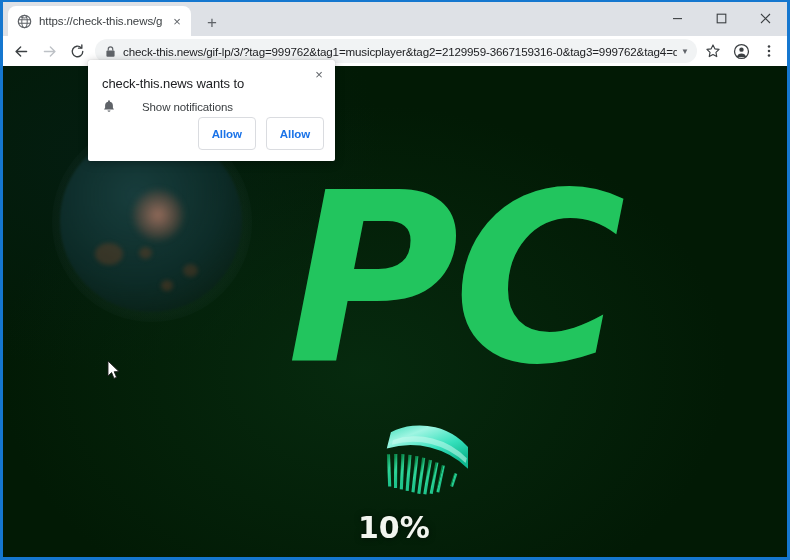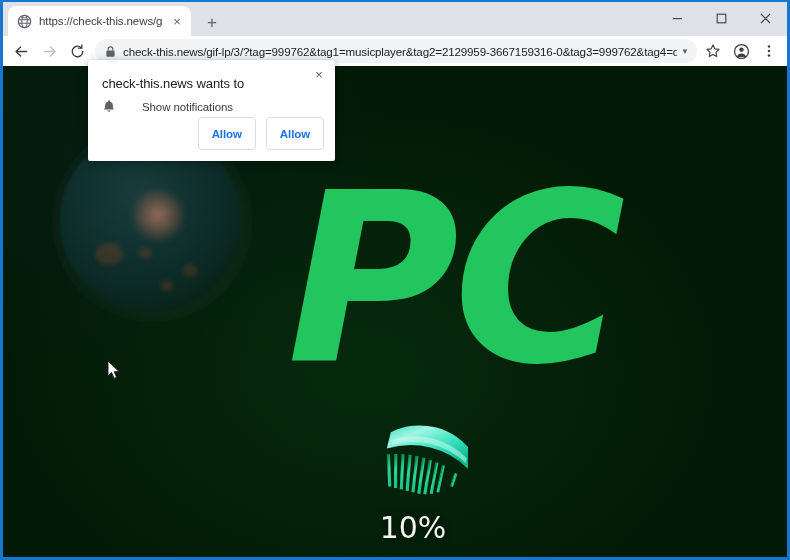--- a/index.html
+++ b/index.html
@@ -226,24 +226,24 @@
   
   .loader {
     position: absolute;
     left: 355px; top: 356px;
     width: 110px; height: 80px;
   }
   .pct {
     position: absolute;
     left: 355px; top: 444px;
     width: 110px;
-    text-align: center;
+    text-align: left;
     font-family: "DejaVu Sans", sans-serif;
     font-size: 30px;
-    font-weight: normal;
+    font-weight: bold;
     color: #f2f5ef;
     letter-spacing: 0px;
     text-shadow: 0 0 6px rgba(0,0,0,0.6);
   }
 
   
   .cursor {
     position: absolute;
     left: 104px; top: 294px;
     width: 14px; height: 20px;

